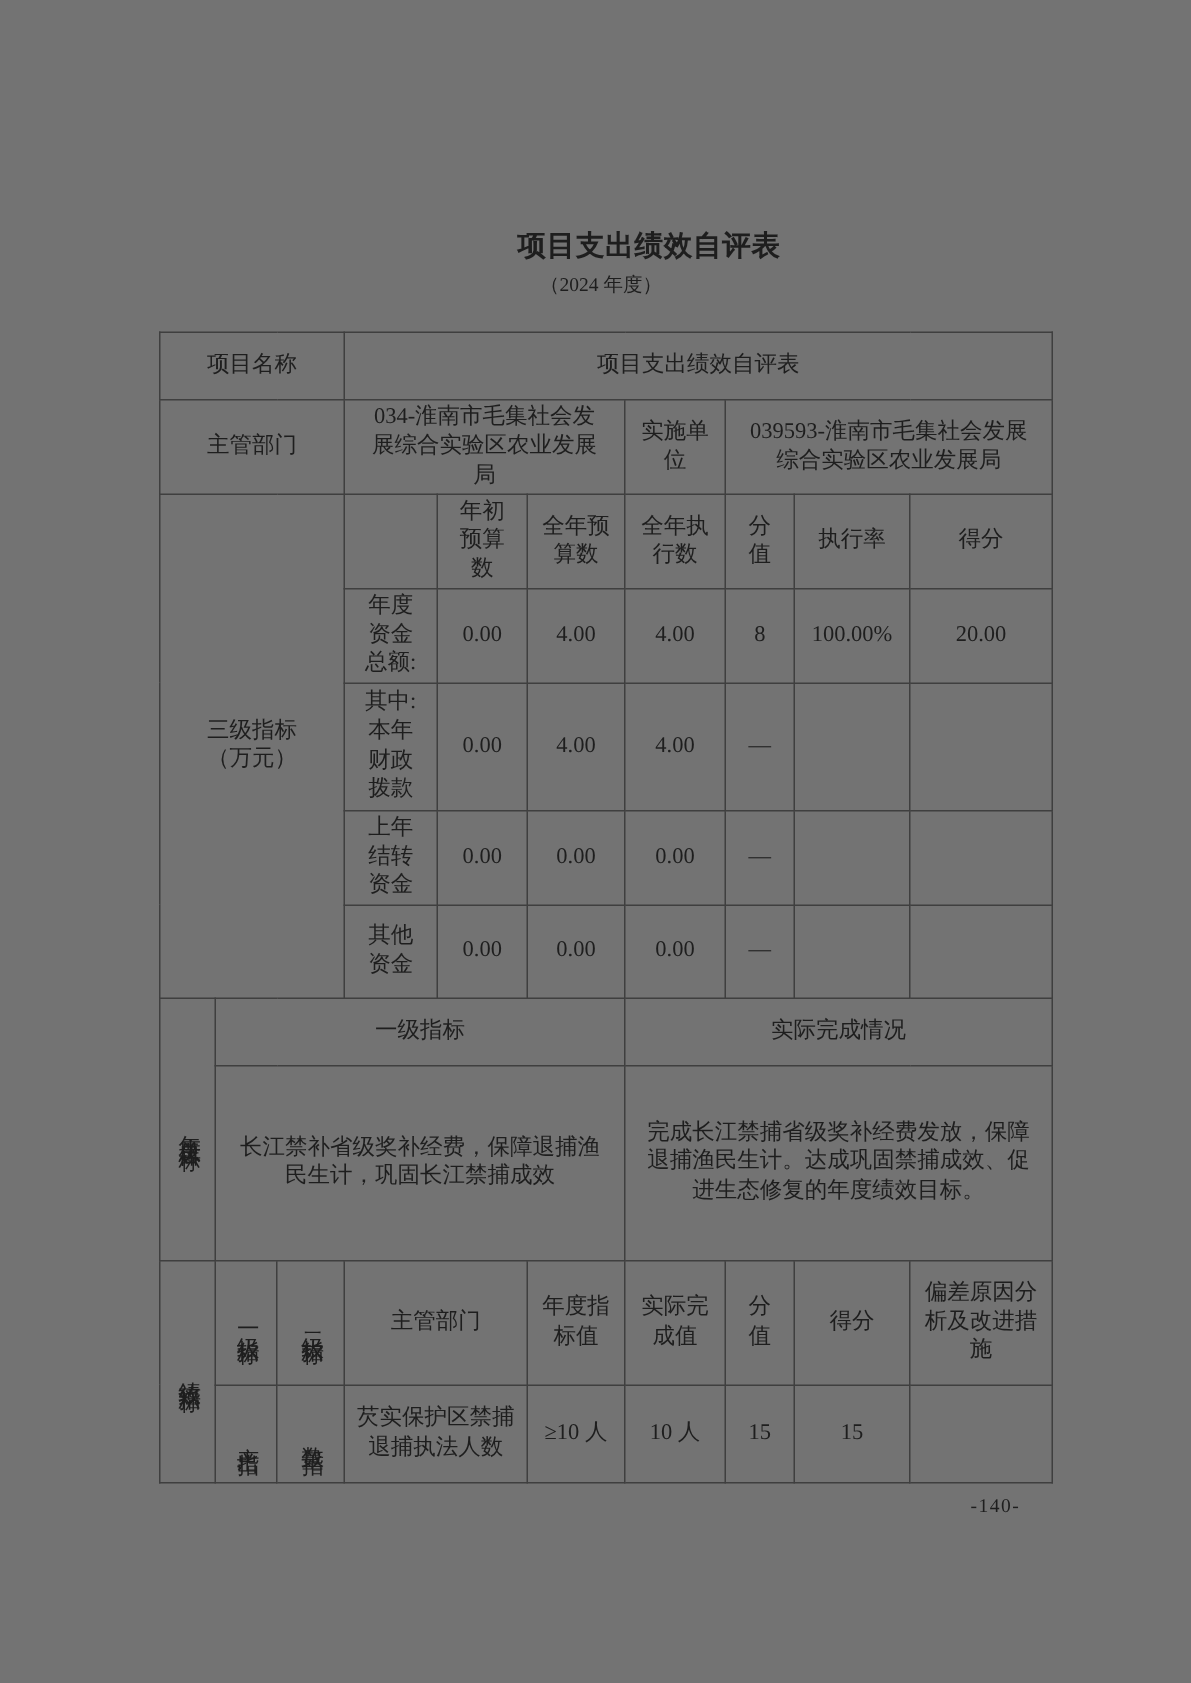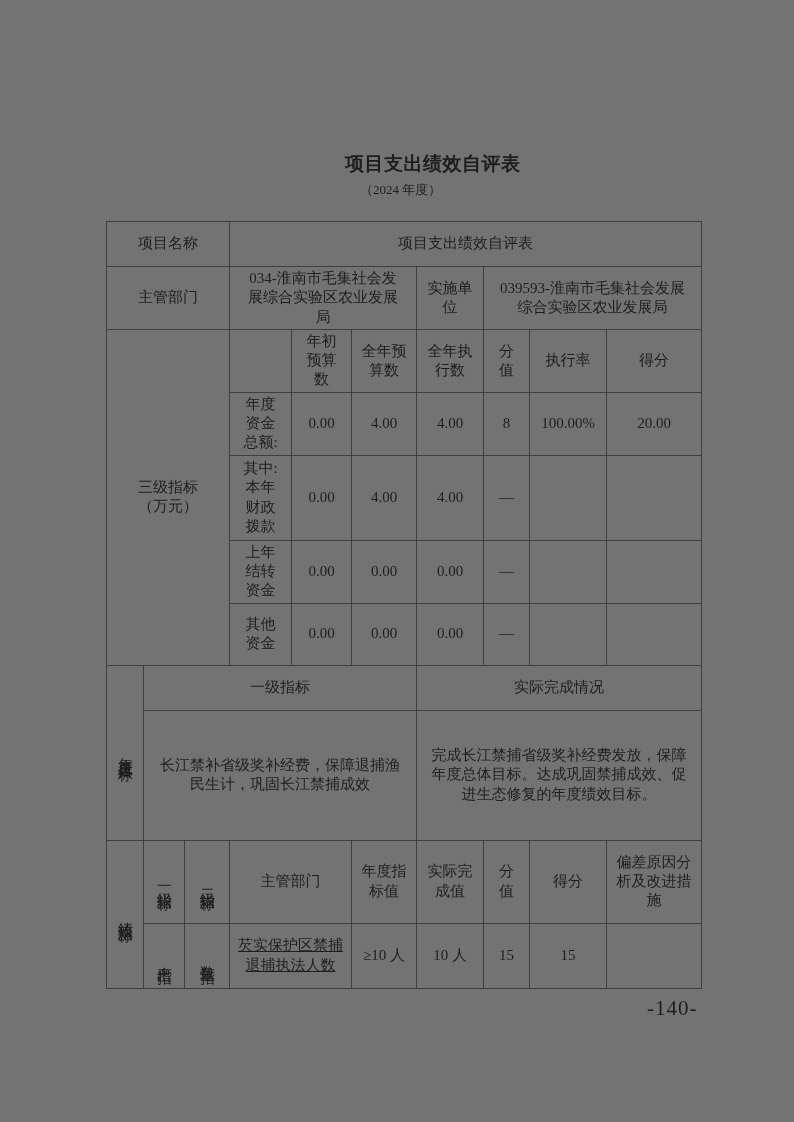--- a/index.html
+++ b/index.html
@@ -41,33 +41,33 @@
   table.main-table td {
     border: 1px solid #3f3f3f;
     text-align: center;
     vertical-align: middle;
     font-size: 15px;
     line-height: 1.28;
     padding: 2px 4px;
     white-space: pre-line;
     overflow: hidden;
   }
-  td.ta-l { text-align: left; padding-left: 9px; text-decoration: underline; }
+  td.ta-l { text-align: left; padding-left: 9px; }
   .vert {
     display: inline-block;
     writing-mode: vertical-lr;
     text-orientation: upright;
     letter-spacing: 2px;
     line-height: 19px;
   }
   .page-number {
     position: absolute;
     top: 996px;
     left: 647px;
-    font-size: 21px;
+    font-size: 13px;
     letter-spacing: 1px;
     white-space: nowrap;
   }
 </style>
 </head>
 <body>
 
 <div class="page">
 
   <div class="doc-title">项目支出绩效自评表</div>
@@ -171,21 +171,21 @@
       <tr style="height:45px">
         <td rowspan="2"><span class="vert">年度总体目标</span></td>
         <td colspan="5">一级指标</td>
         <td colspan="4">实际完成情况</td>
       </tr>
 
       <tr style="height:130px">
         <td colspan="5">长江禁补省级奖补经费，保障退捕渔
 民生计，巩固长江禁捕成效</td>
         <td colspan="4">完成长江禁捕省级奖补经费发放，保障
-年度总体目标。达成巩固禁捕成效、促
+退捕渔民生计。达成巩固禁捕成效、促
 进生态修复的年度绩效目标。</td>
       </tr>
 
       <tr style="height:83px">
         <td rowspan="2"><span class="vert">绩效指标</span></td>
         <td><span class="vert">一级指标</span></td>
         <td><span class="vert">二级指标</span></td>
         <td colspan="2">主管部门</td>
         <td>年度指
 标值</td>

